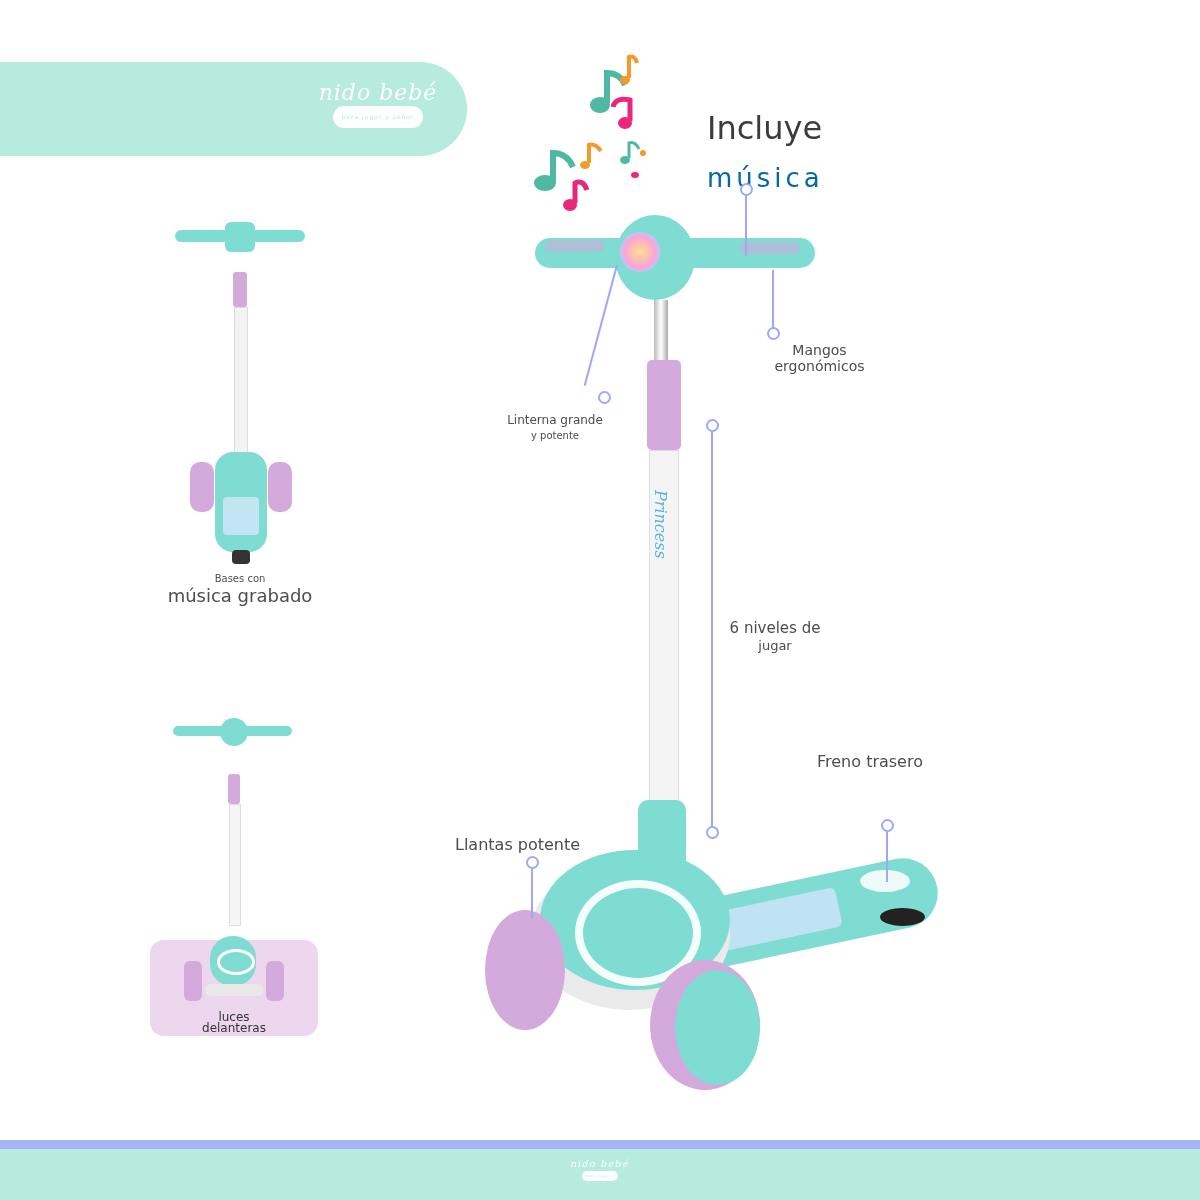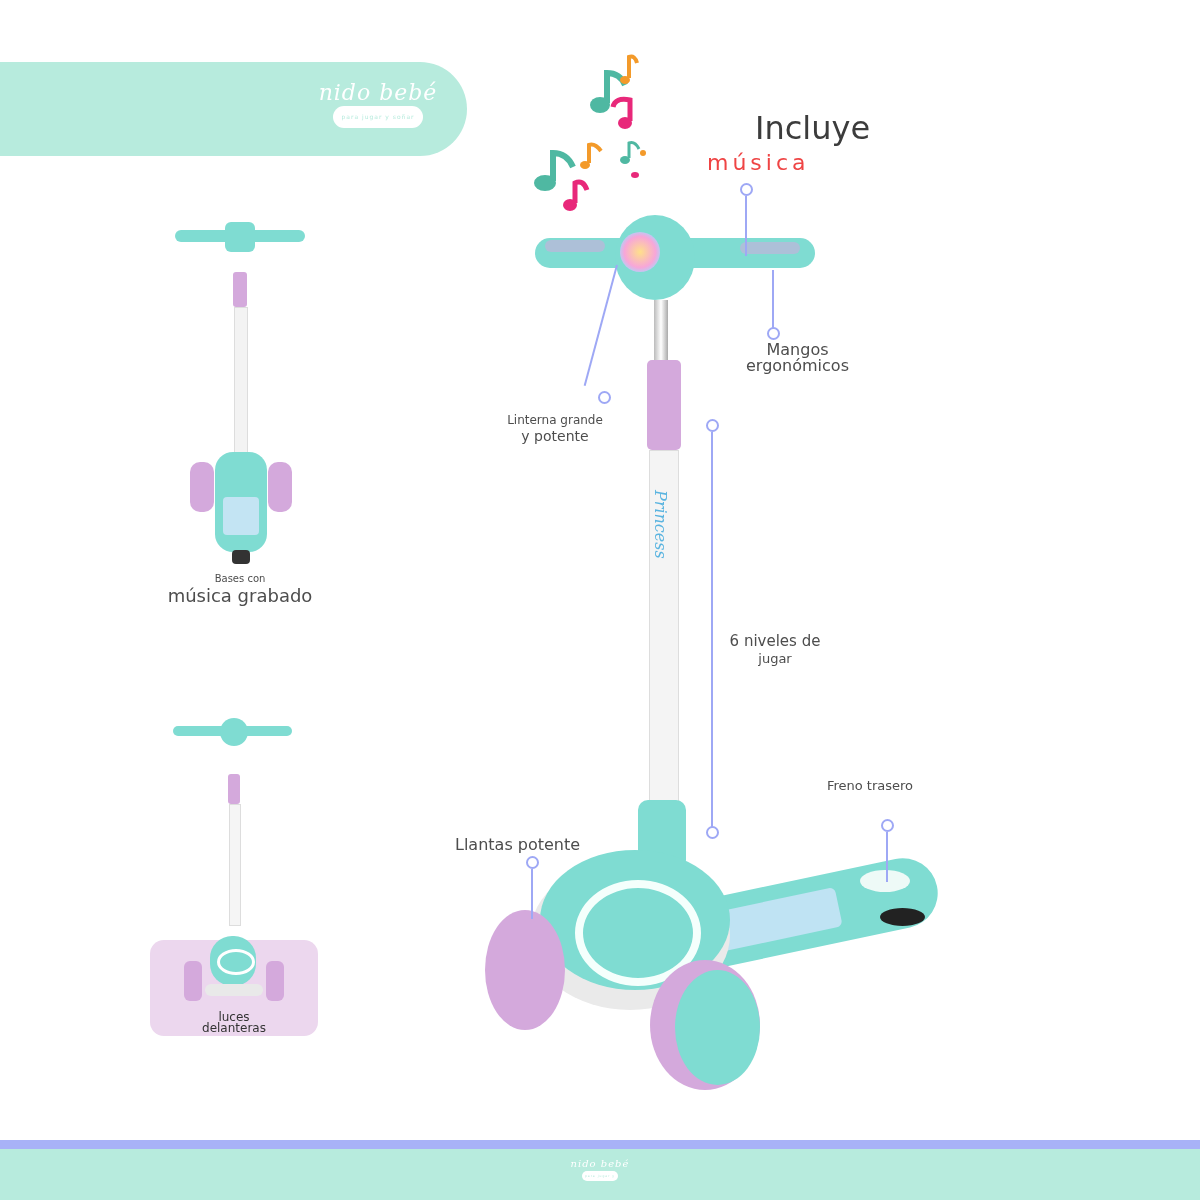--- a/index.html
+++ b/index.html
@@ -53,22 +53,22 @@
     <path d="M64 118 L64 100 Q70 98 76 106" stroke="#f39a2a" stroke-width="4" fill="none"></path>
   </g>
   <g>
     <ellipse cx="100" cy="115" rx="5" ry="4" fill="#4fb8a2"></ellipse>
     <path d="M104 113 L104 98 Q110 96 114 104" stroke="#4fb8a2" stroke-width="3" fill="none"></path>
     <ellipse cx="110" cy="130" rx="4" ry="3" fill="#e8287a"></ellipse>
     <ellipse cx="118" cy="108" rx="3" ry="3" fill="#f39a2a"></ellipse>
   </g>
 </svg>
 
-<div class="abs" style="left:707px; top:110px; font-size:32px; color:#3c3c3c; line-height:36px;margin-left:48px;">Incluye</div>
-<div class="abs" style="left:707px; top:150px; font-size:22px; letter-spacing:4px; color:#ef4444;">música</div>
+<div class="abs" style="left:707px; top:110px; font-size:32px; color:#3c3c3c; line-height:36px;">Incluye</div>
+<div class="abs" style="left:707px; top:163px; font-size:26px; letter-spacing:4px; color:#0369a1;">música</div>
 
 <div class="abs" style="left:440px; top:220px; width:520px; height:880px;">
 
   <div class="abs teal" style="left:95px; top:18px; width:280px; height:30px; border-radius:15px;"></div>
   <div class="abs lilac" style="left:105px; top:20px; width:60px; height:12px; border-radius:8px; opacity:.55;"></div>
   <div class="abs lilac" style="left:300px; top:22px; width:60px; height:12px; border-radius:8px; opacity:.55;"></div>
   <div class="abs teal" style="left:175px; top:-5px; width:80px; height:85px; border-radius:50%;"></div>
   <div class="abs" style="left:180px; top:12px; width:40px; height:40px; border-radius:50%; background:radial-gradient(circle,#ffe08a,#f7a6d9 55%,#a5d8ff 80%,transparent);"></div>
 
   <div class="abs" style="left:214px; top:80px; width:14px; height:60px; background:linear-gradient(90deg,#bbb,#fff,#aaa);"></div>
@@ -89,41 +89,41 @@
   <div class="abs lilac" style="left:45px; top:690px; width:80px; height:120px; border-radius:50%;"></div>
   <div class="abs lilac" style="left:210px; top:740px; width:110px; height:130px; border-radius:50%;"></div>
   <div class="abs teal" style="left:235px; top:750px; width:85px; height:115px; border-radius:50%;"></div>
 </div>
 
 <div class="dot" style="left:740px; top:183px;"></div>
 <div class="callout-line" style="left:745px; top:196px; width:2px; height:60px;"></div>
 
 <div class="callout-line" style="left:772px; top:270px; width:2px; height:58px;"></div>
 <div class="dot" style="left:767px; top:327px;"></div>
-<div class="abs label" style="left:735px; top:342px; width:125px; font-size:16px; line-height:16px;">
+<div class="abs label" style="left:757px; top:342px; width:125px; font-size:14px; line-height:16px;">
   <div>Mangos</div>
   <div>ergonómicos</div>
 </div>
 
 <div class="callout-line" style="left:616px; top:265px; width:2px; height:125px; transform:rotate(15deg); transform-origin:top;"></div>
 <div class="dot" style="left:598px; top:391px;"></div>
 <div class="abs label" style="left:475px; top:412px; width:160px; line-height:16px;">
   <div style="font-size:12px;">Linterna grande</div>
-  <div style="font-size:14px;">y potente</div>
+  <div style="font-size:10px;">y potente</div>
 </div>
 
 <div class="dot" style="left:706px; top:419px;"></div>
 <div class="callout-line" style="left:711px; top:432px; width:2px; height:395px;"></div>
 <div class="dot" style="left:706px; top:826px;"></div>
-<div class="abs label" style="left:715px; top:620px; width:120px; line-height:17px;margin-top:13px;">
+<div class="abs label" style="left:715px; top:620px; width:120px; line-height:17px;">
   <div style="font-size:15px;">6 niveles de</div>
   <div style="font-size:13px;">jugar</div>
 </div>
 
-<div class="abs label" style="left:800px; top:778px; width:140px; font-size:13px;">Freno trasero</div>
+<div class="abs label" style="left:800px; top:752px; width:140px; font-size:16px;">Freno trasero</div>
 <div class="dot" style="left:881px; top:819px;"></div>
 <div class="callout-line" style="left:886px; top:832px; width:2px; height:50px;"></div>
 
 <div class="abs label" style="left:455px; top:835px; width:160px; font-size:16px; text-align:left;">Llantas potente</div>
 <div class="dot" style="left:526px; top:856px;"></div>
 <div class="callout-line" style="left:531px; top:869px; width:2px; height:50px;"></div>
 
 <div class="abs" style="left:170px; top:222px; width:140px; height:345px;">
   <div class="abs teal" style="left:5px; top:8px; width:130px; height:12px; border-radius:6px;"></div>
   <div class="abs teal" style="left:55px; top:0; width:30px; height:30px; border-radius:6px;"></div>

